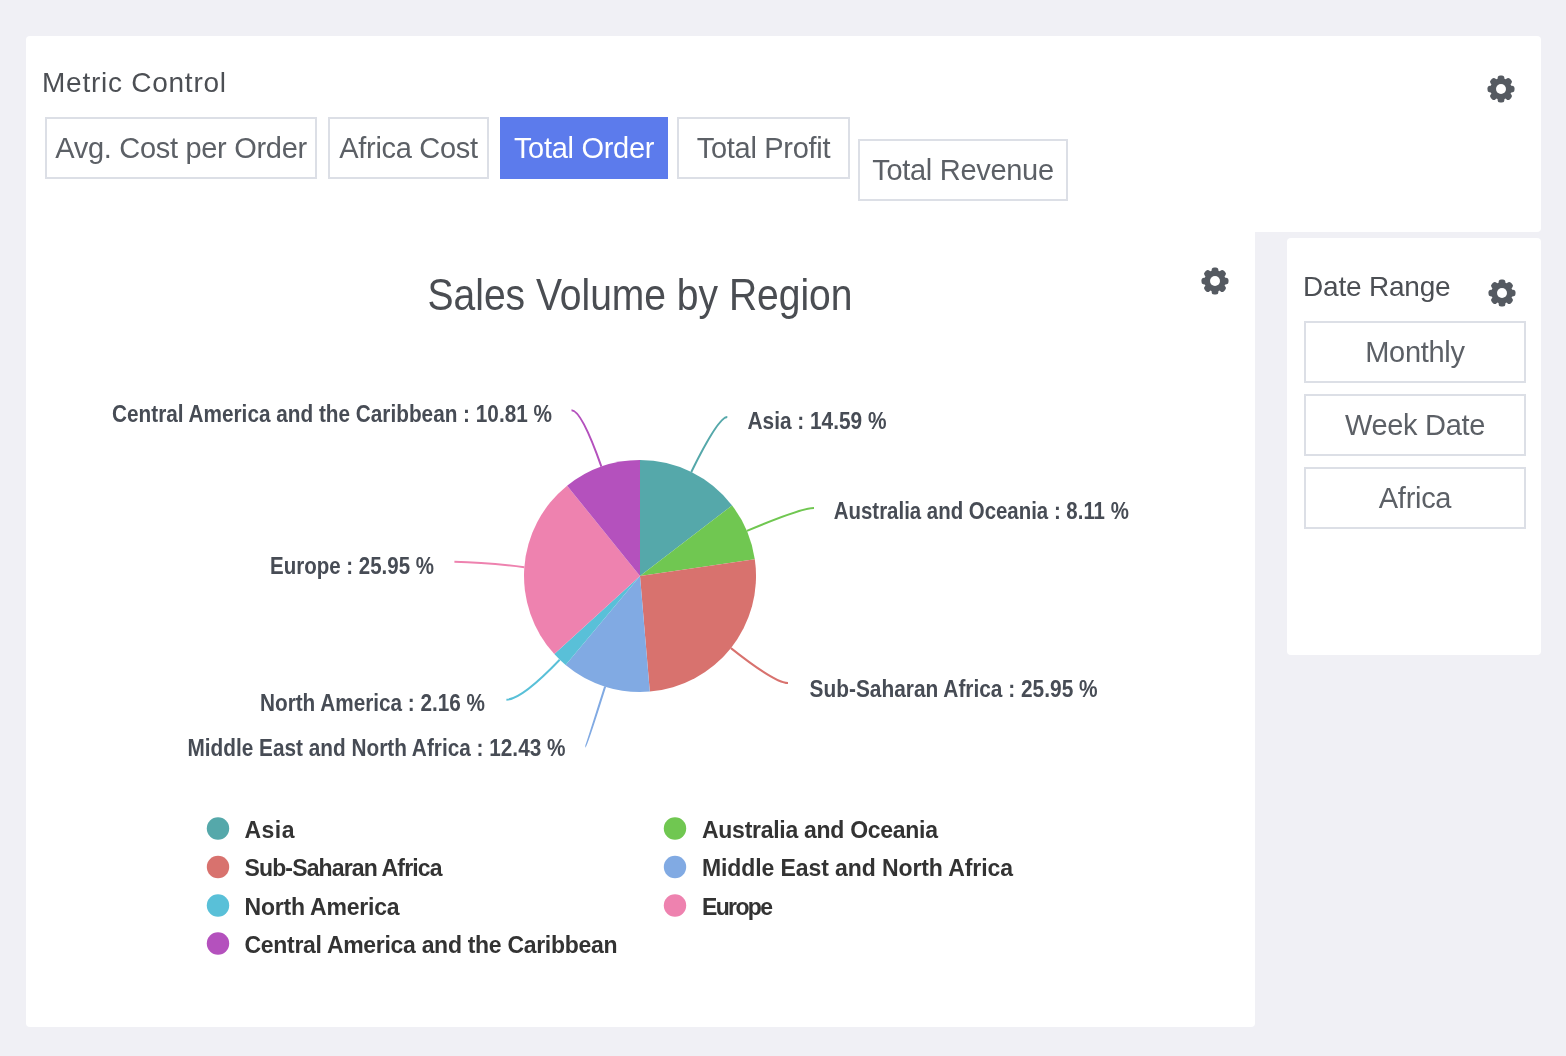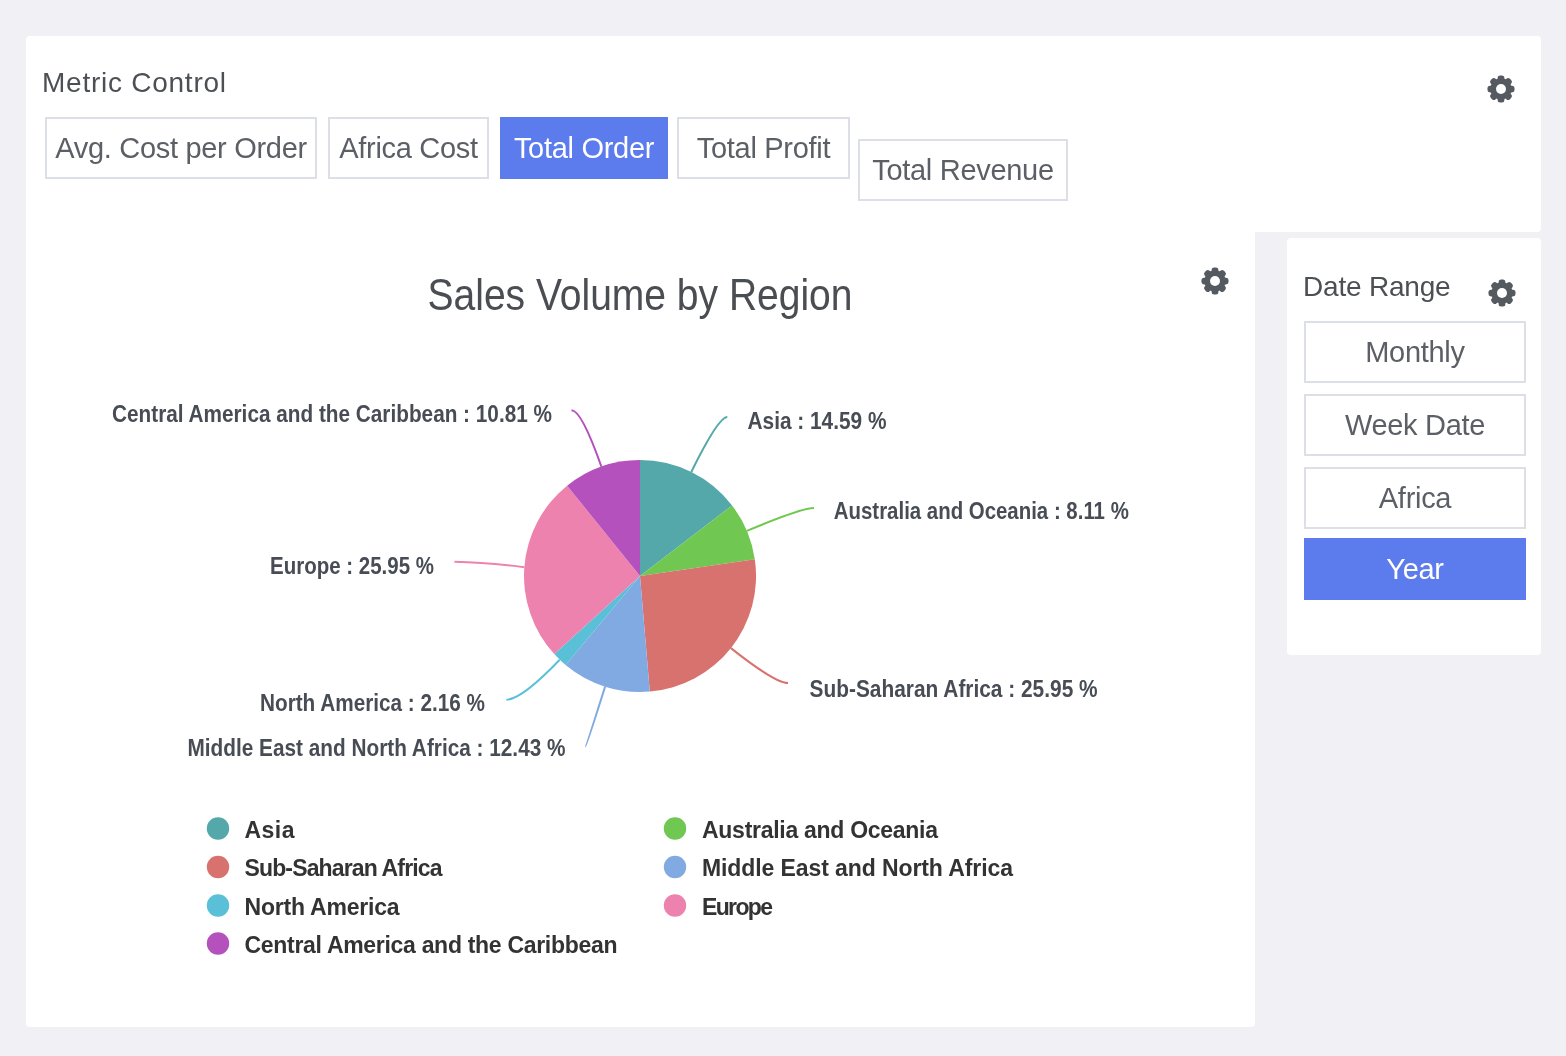--- a/index.html
+++ b/index.html
@@ -105,14 +105,13 @@
 </div>
 
 <div class="card" id="card3">
   <div class="ctitle" id="drTitle" style="left:16px; top:33px;">Date Range</div>
   <svg class="gear" style="left:200px; top:40px;" viewBox="-16 -16 32 32">
       <use href="#gear"></use>
     </svg>
   <div class="btn" style="left:17px; top:83px;  width:222px;">Monthly</div>
   <div class="btn" style="left:17px; top:156px; width:222px;">Week Date</div>
   <div class="btn" style="left:17px; top:229px; width:222px;">Africa</div>
-  <div class="btn sel" style="left:17px; top:300px; width:222px;">Year</div>
 </div>
 
 </body></html>

